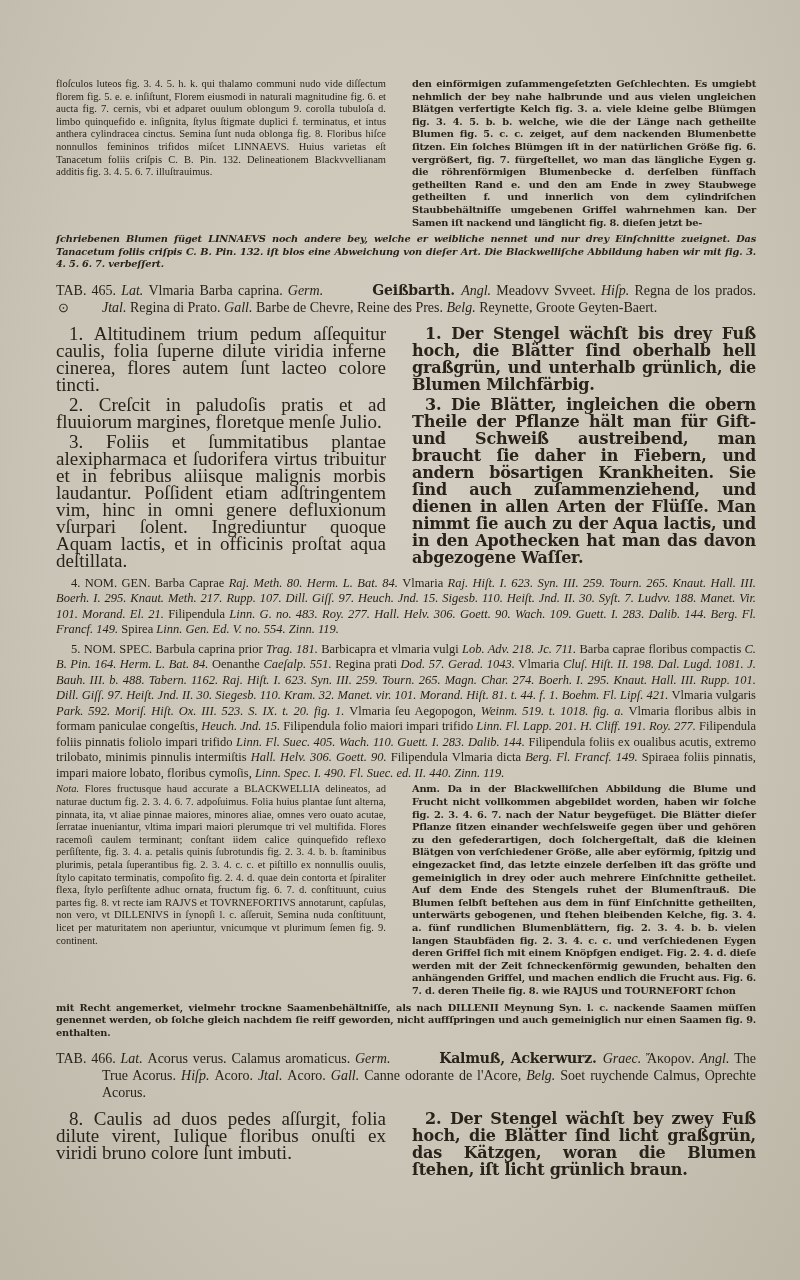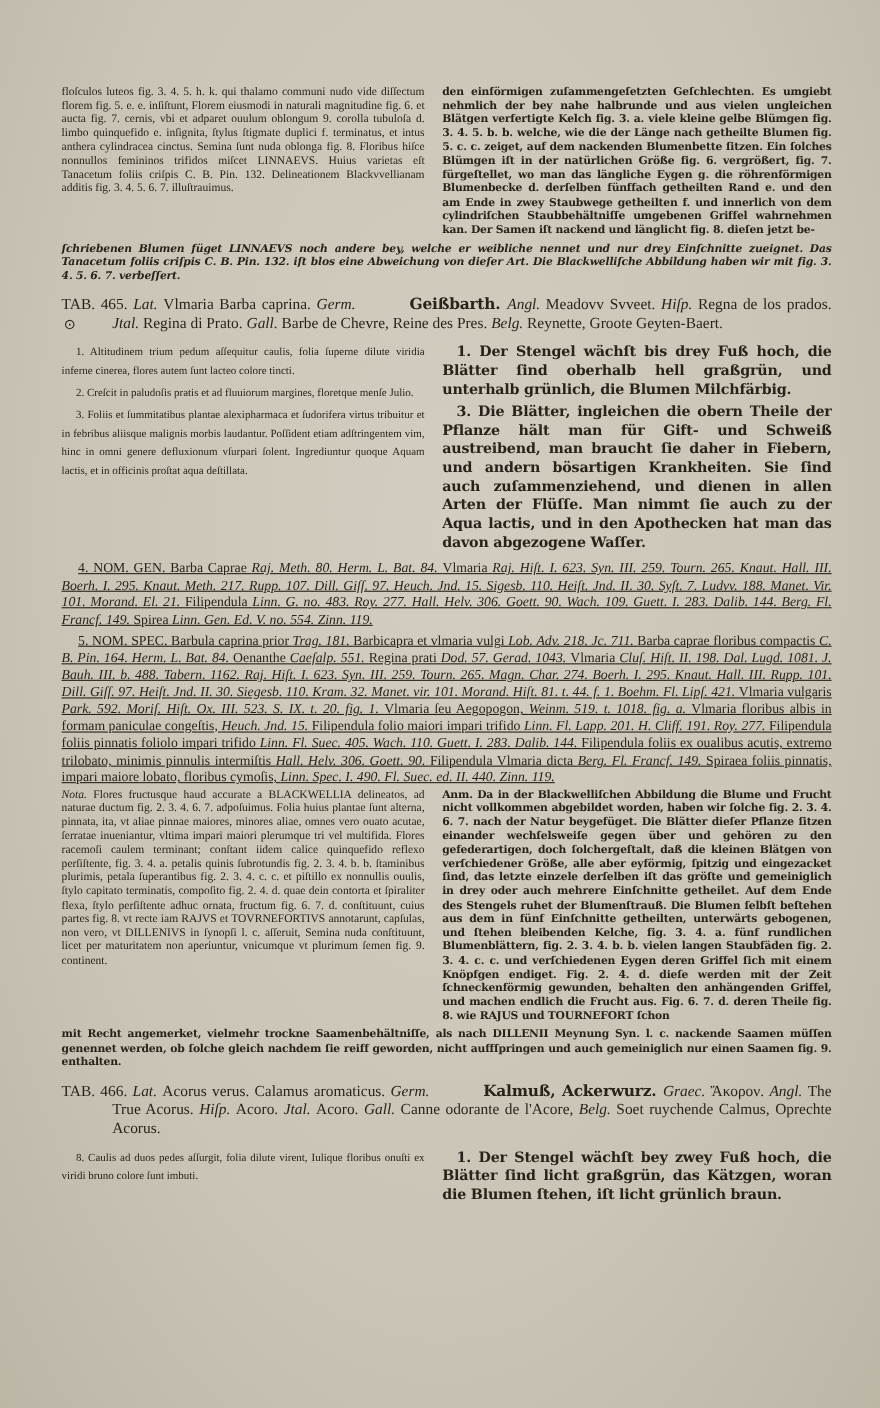--- a/index.html
+++ b/index.html
@@ -8,33 +8,33 @@
     height:1280px; overflow:hidden;
     font-family:"Liberation Serif", serif;
     color:#29221a;
     background:#c8c2b4;
   }
   .page {
     position:relative; width:800px; height:1280px;
     padding:78px 44px 0 56px;
     background: radial-gradient(ellipse at 50% 38%, #d3cdc1 0%, #cac4b6 62%, #bcb6a7 100%);
   }
-  .cols { display:flex; gap:16px; }
+  .cols { display:flex; gap:26px; }
   .col-l { flex:0 0 330px; }
   .col-r { flex:1 1 auto; min-width:0; }
   p, .heading { text-align:justify; }
   
   .la { font-family:"Liberation Serif", serif; }
   
   .de { font-family:"DejaVu Serif", serif; font-weight:700; letter-spacing:-0.2px; }
   .sm  { font-size:10.5px; line-height:12.6px; }
   .desm{ font-size:9.8px;  line-height:12.6px; }
-  .md  { font-size:12.5px; line-height:15.5px;text-decoration:underline; }
-  .lg  { font-size:10px; line-height:17px; }
-  .delg{ font-size:13px;   line-height:17px; }
+  .md  { font-size:12.5px; line-height:15.5px; }
+  .lg  { font-size:19px; line-height:17px; }
+  .delg{ font-size:16px;   line-height:17px; }
   .seg-it { font-style:italic; }
   .seg-fr { font-family:"DejaVu Serif", serif; font-weight:700; letter-spacing:-0.2px;padding-left:44px; }
   .heading {
     font-size:14px; line-height:17px;
     padding-left:46px; text-indent:-46px;
     position:relative;
     margin:11px 0 9px 0;
   }
   .symbol {
     position:absolute; left:2px; top:17px;
@@ -84,17 +84,17 @@
     <p class="col-r desm de">Anm. Da in der Blackwelliſchen Abbildung die Blume und Frucht nicht vollkommen abgebildet worden, haben wir ſolche fig. 2. 3. 4. 6. 7. nach der Natur beygefüget. Die Blätter dieſer Pflanze ſitzen einander wechſelsweiſe gegen über und gehören zu den gefederartigen, doch ſolchergeſtalt, daß die kleinen Blätgen von verſchiedener Größe, alle aber eyförmig, ſpitzig und eingezacket ſind, das letzte einzele derſelben iſt das gröſte und gemeiniglich in drey oder auch mehrere Einſchnitte getheilet. Auf dem Ende des Stengels ruhet der Blumenſtrauß. Die Blumen ſelbſt beſtehen aus dem in fünf Einſchnitte getheilten, unterwärts gebogenen, und ſtehen bleibenden Kelche, fig. 3. 4. a. fünf rundlichen Blumenblättern, fig. 2. 3. 4. b. b. vielen langen Staubfäden fig. 2. 3. 4. c. c. und verſchiedenen Eygen deren Griffel ſich mit einem Knöpfgen endiget. Fig. 2. 4. d. dieſe werden mit der Zeit ſchneckenförmig gewunden, behalten den anhängenden Griffel, und machen endlich die Frucht aus. Fig. 6. 7. d. deren Theile fig. 8. wie RAJUS und TOURNEFORT ſchon</p>
   </section>
   <p class="closing desm de">mit Recht angemerket, vielmehr trockne Saamenbehältniſſe, als nach DILLENII Meynung Syn. l. c. nackende Saamen müſſen genennet werden, ob ſolche gleich nachdem ſie reiff geworden, nicht auffſpringen und auch gemeiniglich nur einen Saamen fig. 9. enthalten.</p>
 
   <div class="heading">
     <span><span>TAB. 466. </span><span class="seg-it">Lat. </span><span>Acorus verus. Calamus aromaticus. </span><span class="seg-it">Germ. </span><span class="seg-fr">Kalmuß, Ackerwurz. </span><span class="seg-it">Graec. </span><span>Ἄκορον. </span><span class="seg-it">Angl. </span><span>The True Acorus. </span><span class="seg-it">Hiſp. </span><span>Acoro. </span><span class="seg-it">Jtal. </span><span>Acoro. </span><span class="seg-it">Gall. </span><span>Canne odorante de l'Acore, </span><span class="seg-it">Belg. </span><span>Soet ruychende Calmus, Oprechte Acorus.</span></span>
   </div>
 
   <section class="cols">
     <p class="col-l lg la para">8. Caulis ad duos pedes aſſurgit, folia dilute virent, Iulique floribus onuſti ex viridi bruno colore ſunt imbuti.</p>
-    <p class="col-r delg de para">1. Der Stengel wächſt bey zwey Fuß hoch, die Blätter ſind licht graßgrün, das Kätzgen, woran die Blumen ſtehen, iſt licht grünlich braun.</p>
+    <p class="col-r delg de para">2. Der Stengel wächſt bey zwey Fuß hoch, die Blätter ſind licht graßgrün, das Kätzgen, woran die Blumen ſtehen, iſt licht grünlich braun.</p>
   </section>
 
 
 </div>
 
 </body></html>

